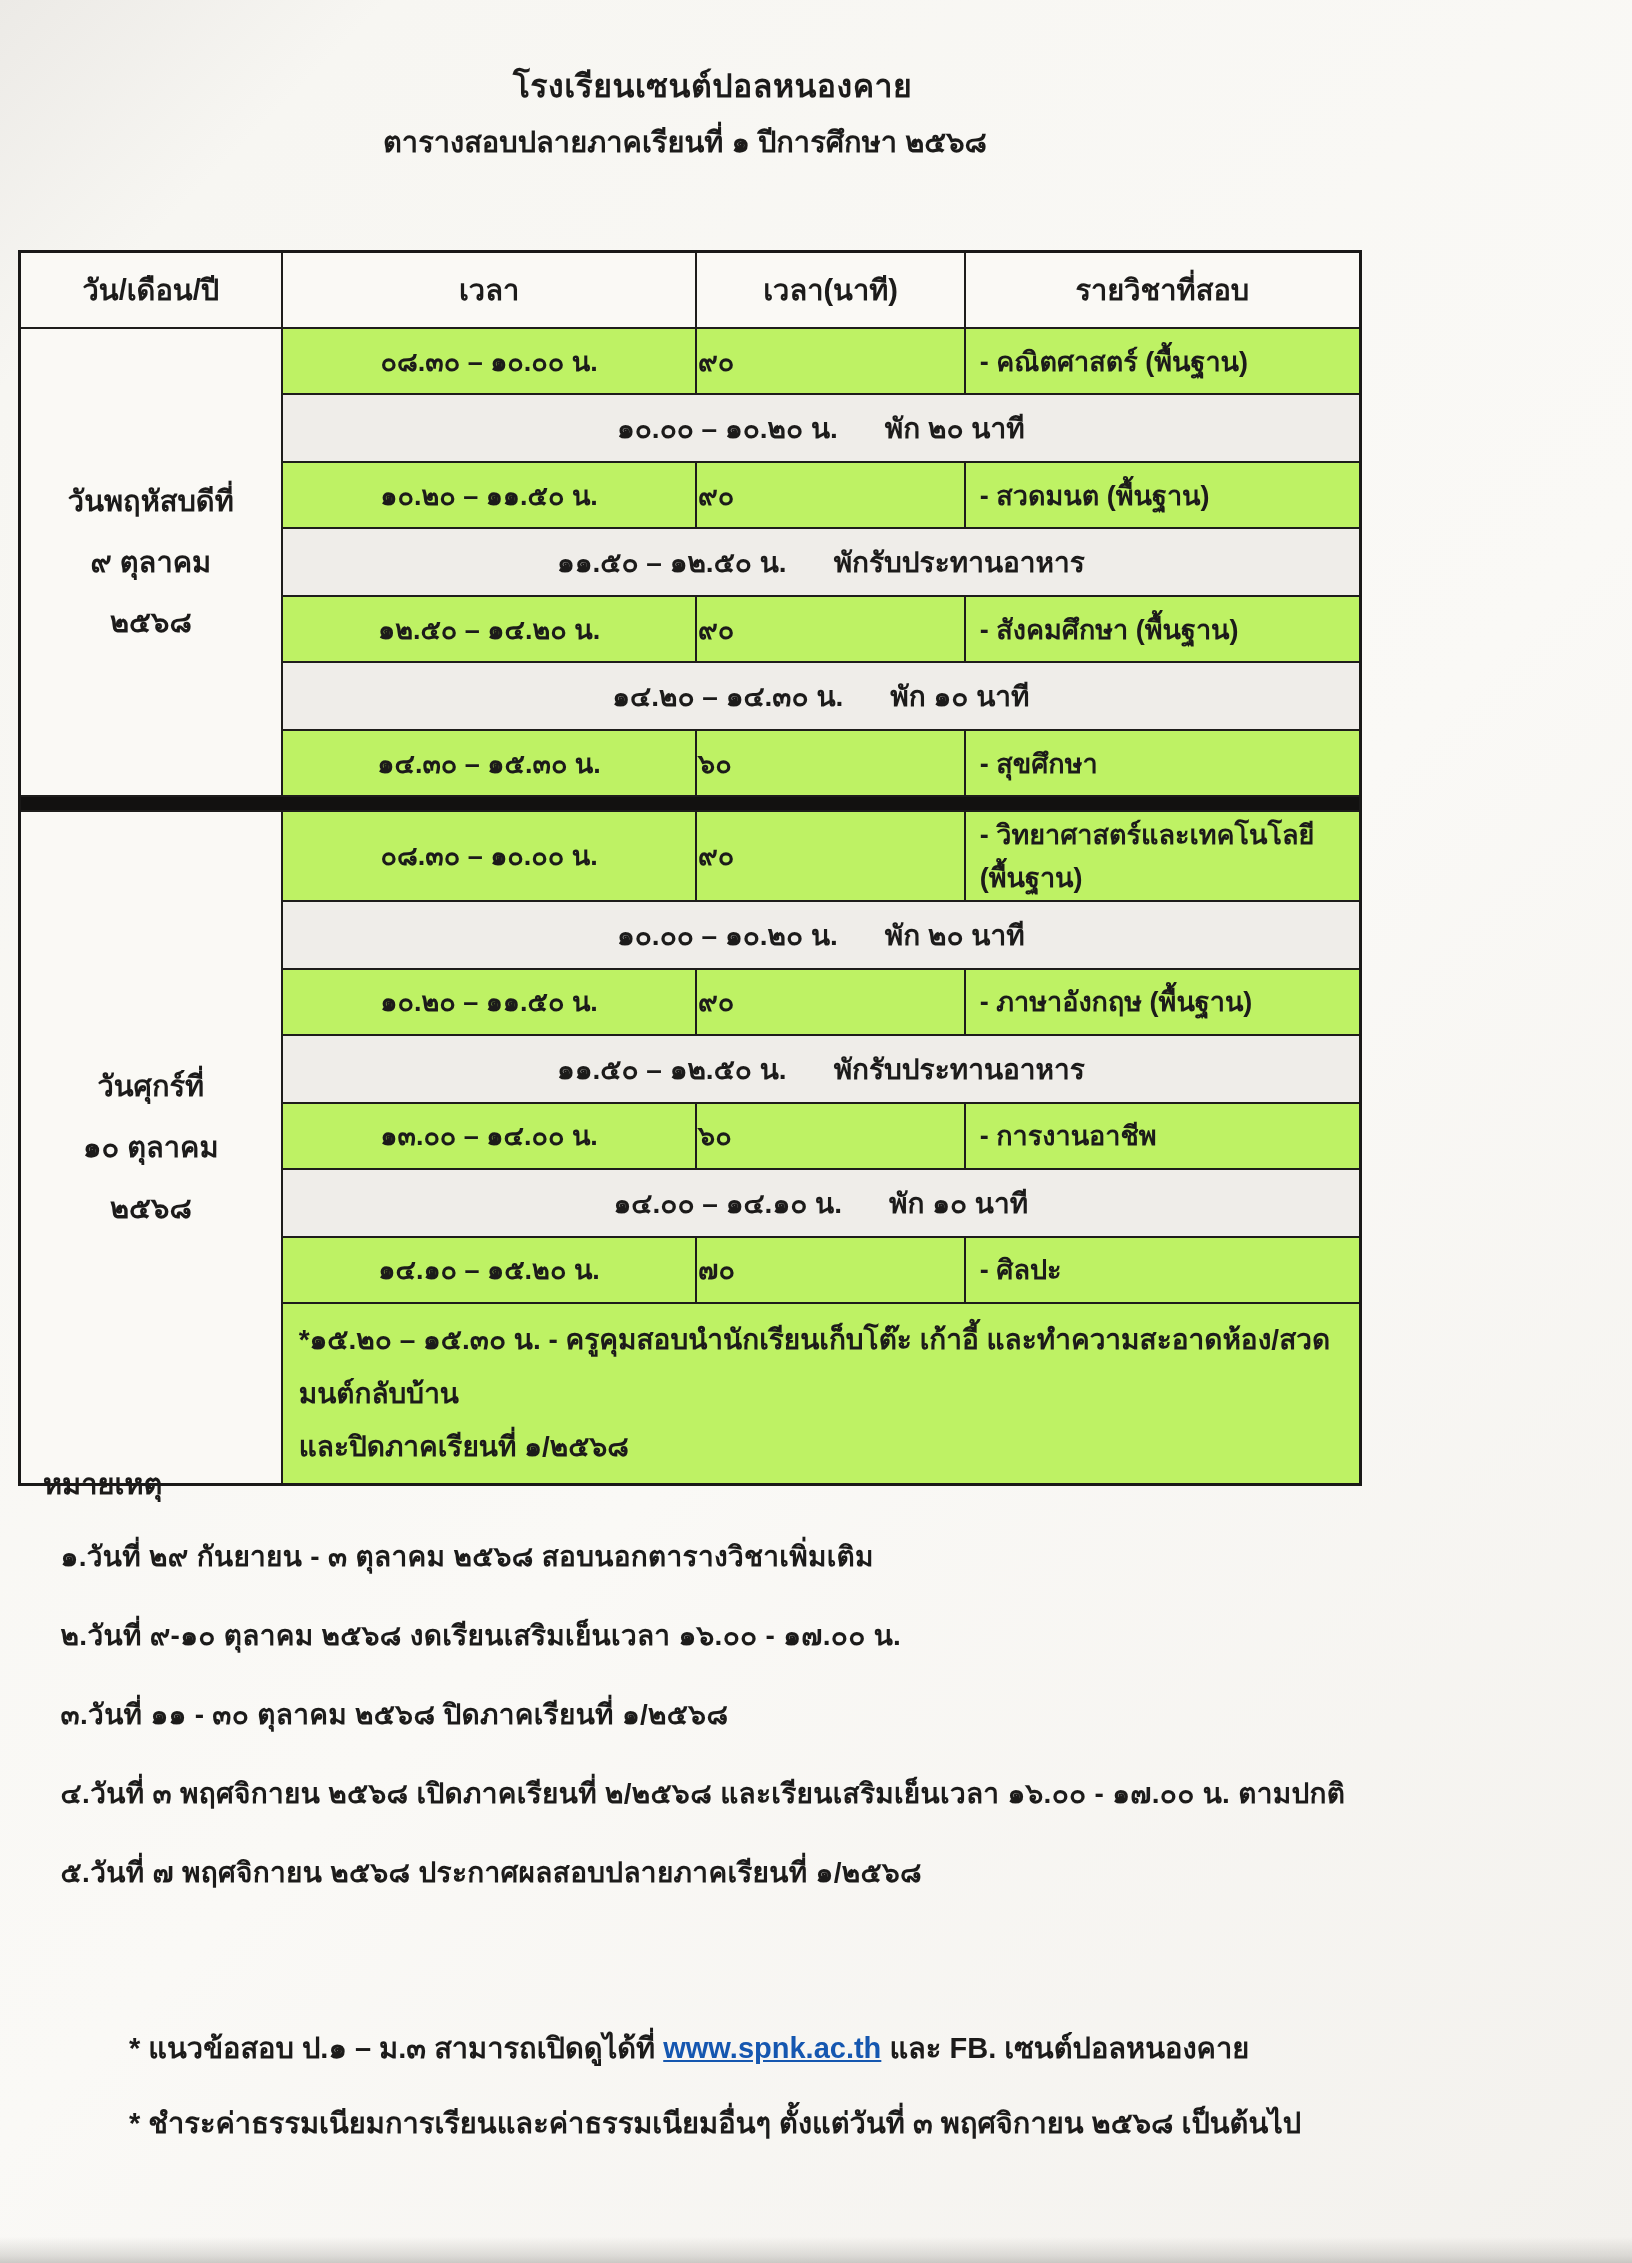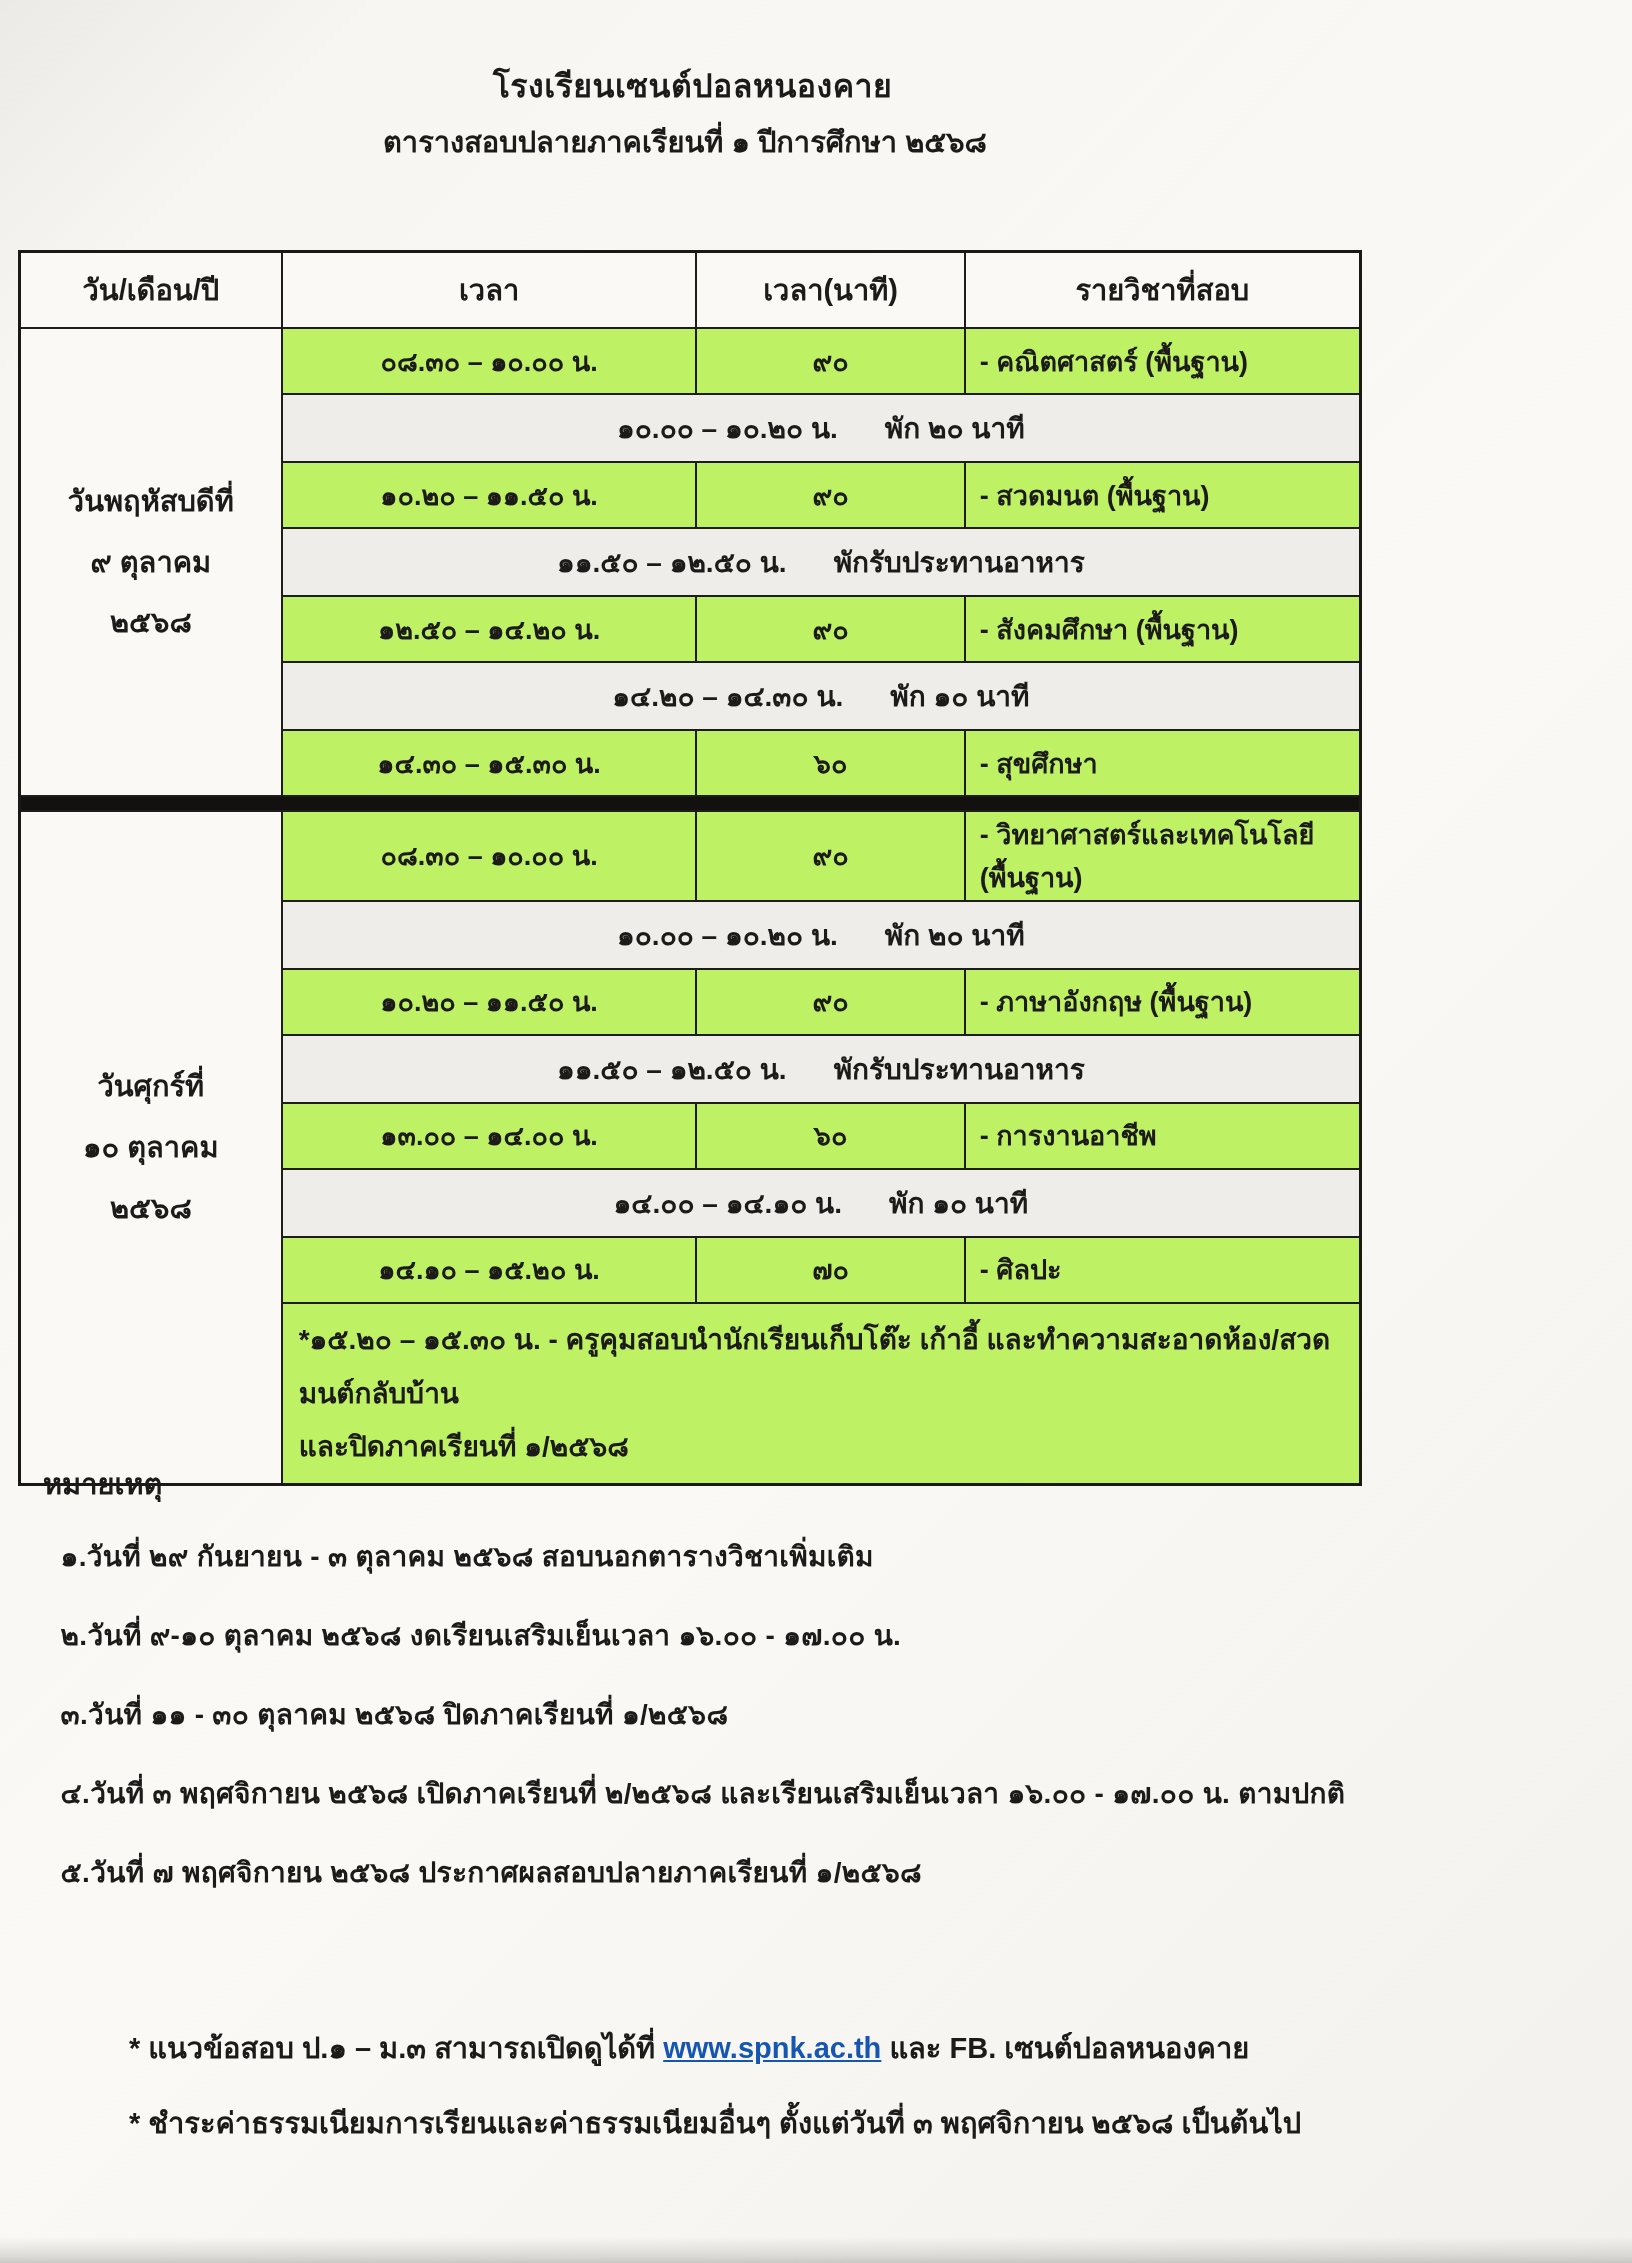--- a/index.html
+++ b/index.html
@@ -5,21 +5,21 @@
   html,body{margin:0;padding:0;}
   body{
     width:1633px;height:2264px;position:relative;overflow:hidden;
     background:linear-gradient(135deg,#eceae6 0%,#f7f6f2 10%,#faf9f6 55%,#f3f1ed 100%);
     font-family:"Liberation Sans","DejaVu Sans",sans-serif;
     color:#1c1b1a;
   }
   .page{position:absolute;inset:0;}
   .doc-title{
     position:absolute;top:60px;left:0;width:1385px;text-align:center;
-    font-size:32px;font-weight:700;letter-spacing:0.5px;
+    font-size:32px;font-weight:700;letter-spacing:0.5px;padding-left:20px;
   }
   .doc-subtitle{
     position:absolute;top:119px;left:0;width:1326px;text-align:center;
     font-size:29px;font-weight:700;padding-left:22px;
   }
   table.exam{
     position:absolute;top:250px;left:17.6px;width:1344px;
     border-collapse:collapse;table-layout:fixed;
     background:#bef264;
   }
@@ -31,21 +31,21 @@
     height:72px;font-size:29px;font-weight:700;text-align:center;vertical-align:middle;
     background:#faf9f5;
   }
   td{vertical-align:middle;font-size:27px;font-weight:600;}
   td.day{
     text-align:center;font-size:29px;font-weight:700;line-height:2.1;
     background:#faf9f5;
   }
   tr.exam-row td{height:62px;}
   td.time{text-align:center;}
-  td.minutes{text-align:center;font-family:Liberation Serif, serif;}
+  td.minutes{font-family:Liberation Serif, serif;}
   td.subject{text-align:left;padding-left:13.7px;}
   tr.break-row td{
     height:64px;text-align:center;background:#efedе9;
     background:#efede9;font-weight:700;font-size:28px;
   }
   tr.break-row .break-label{margin-left:47px;}
   tr.divider-row td{height:12.7px;background:#121110;padding:0;border-left:none;border-right:none;}
   td.footer-note{
     height:146px;text-align:left;padding:9.8px 15.6px;font-size:28px;font-weight:700;line-height:1.9;
   }

